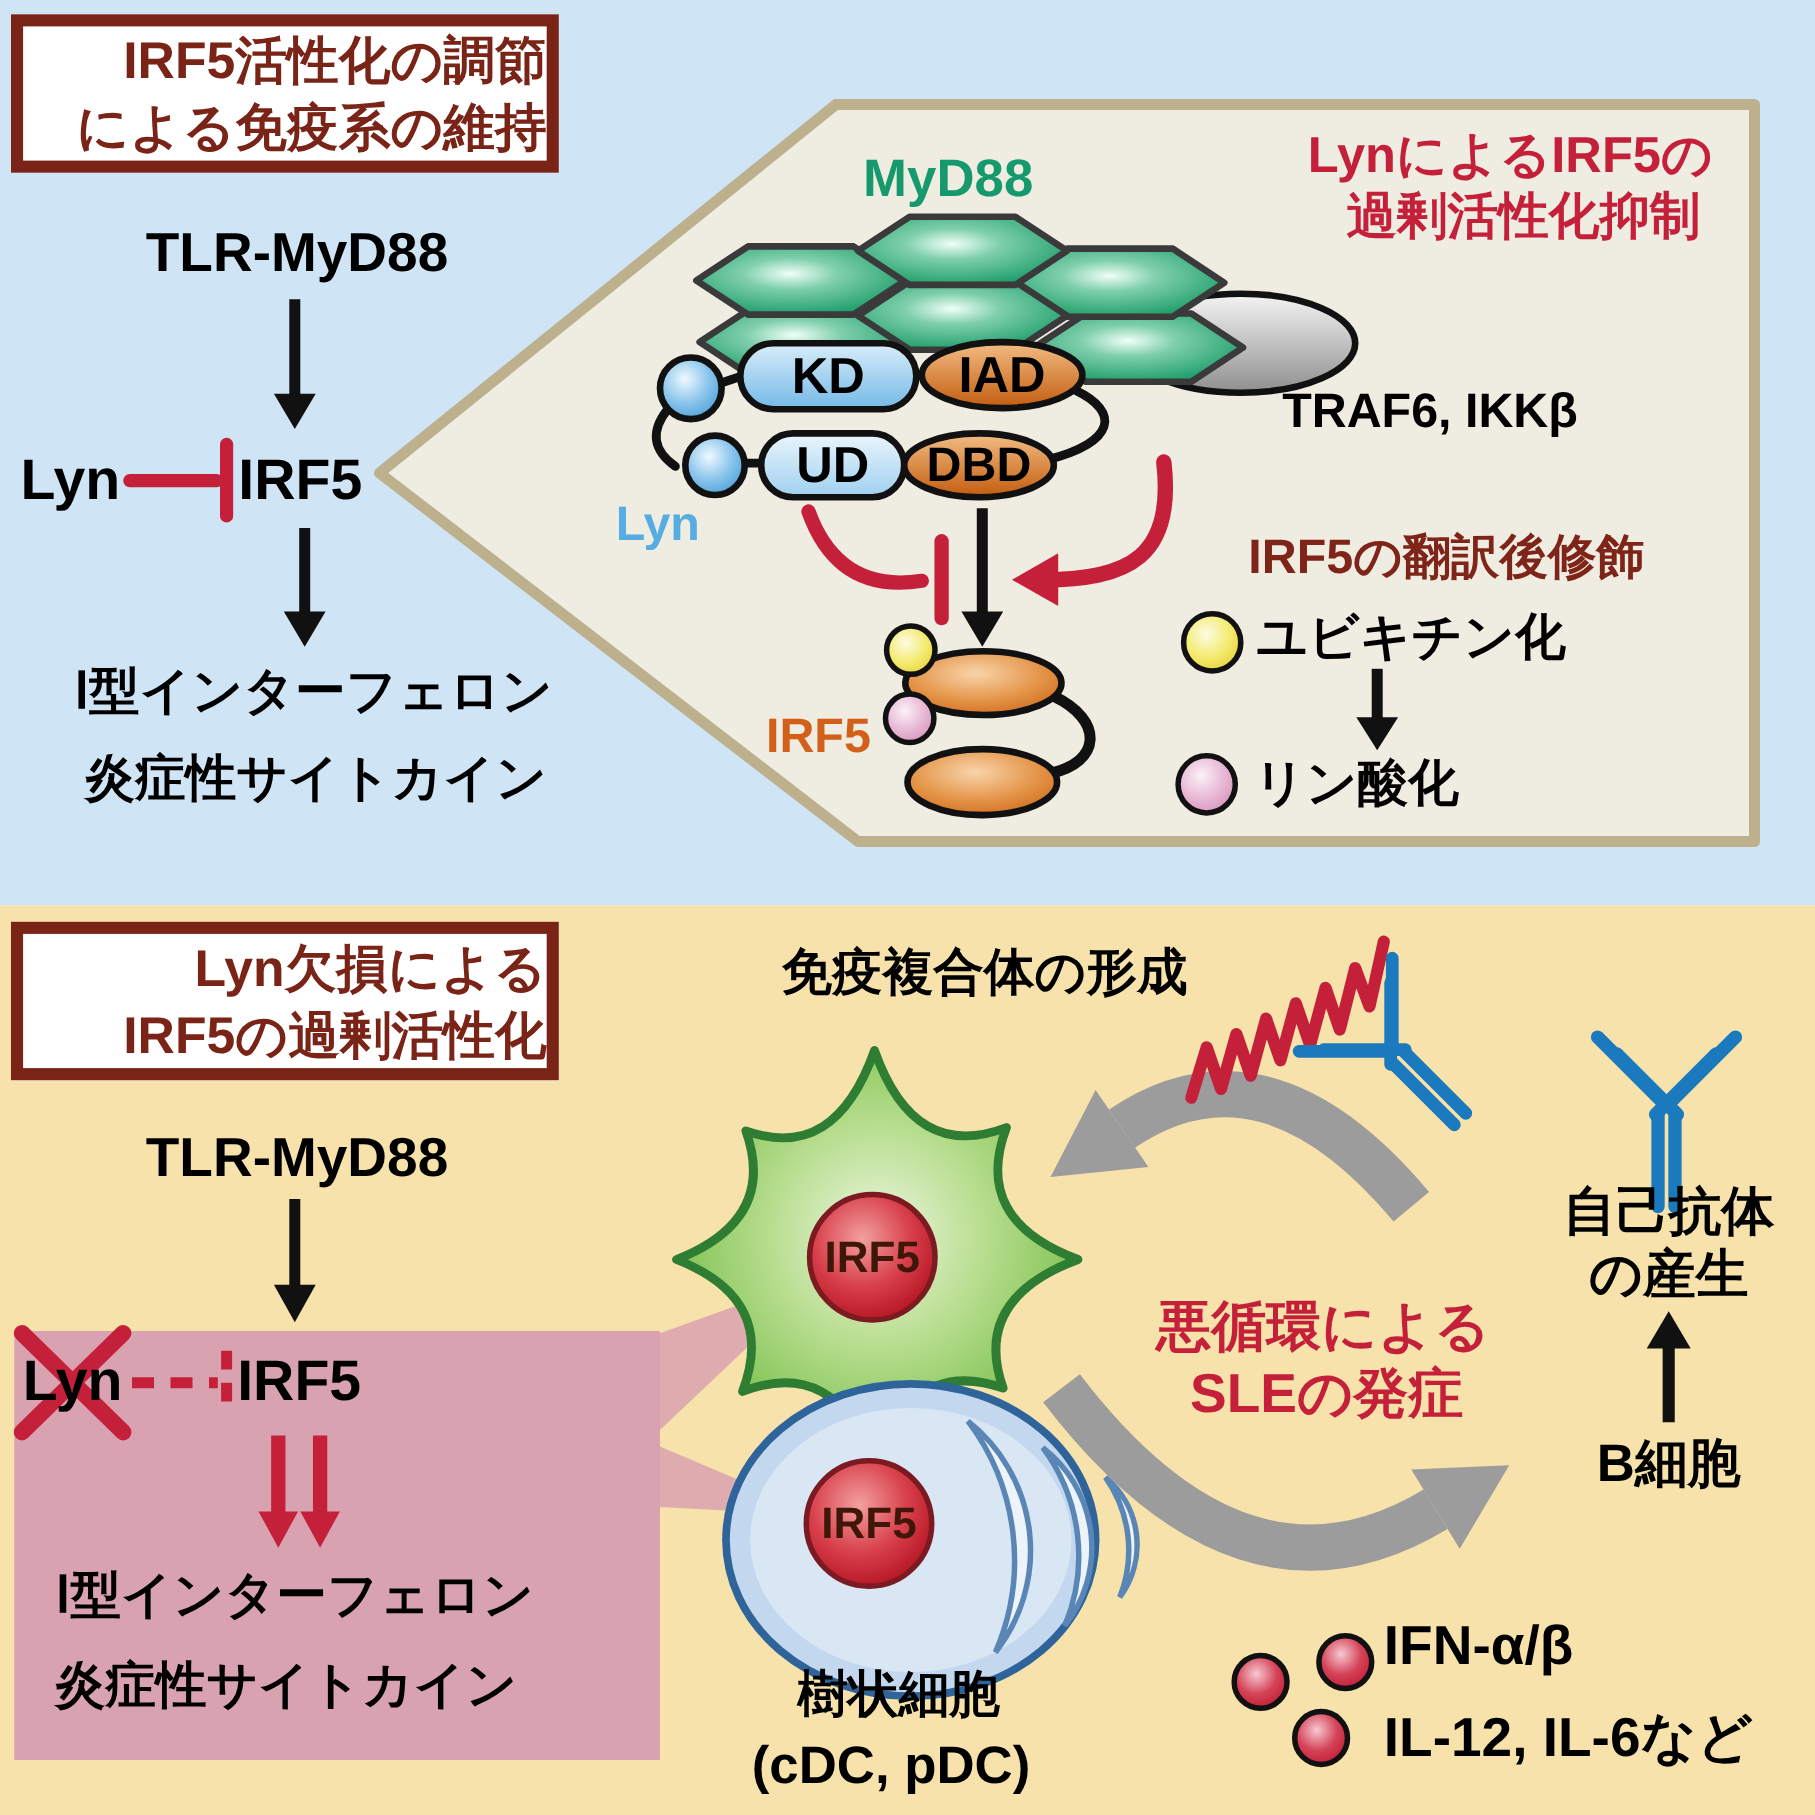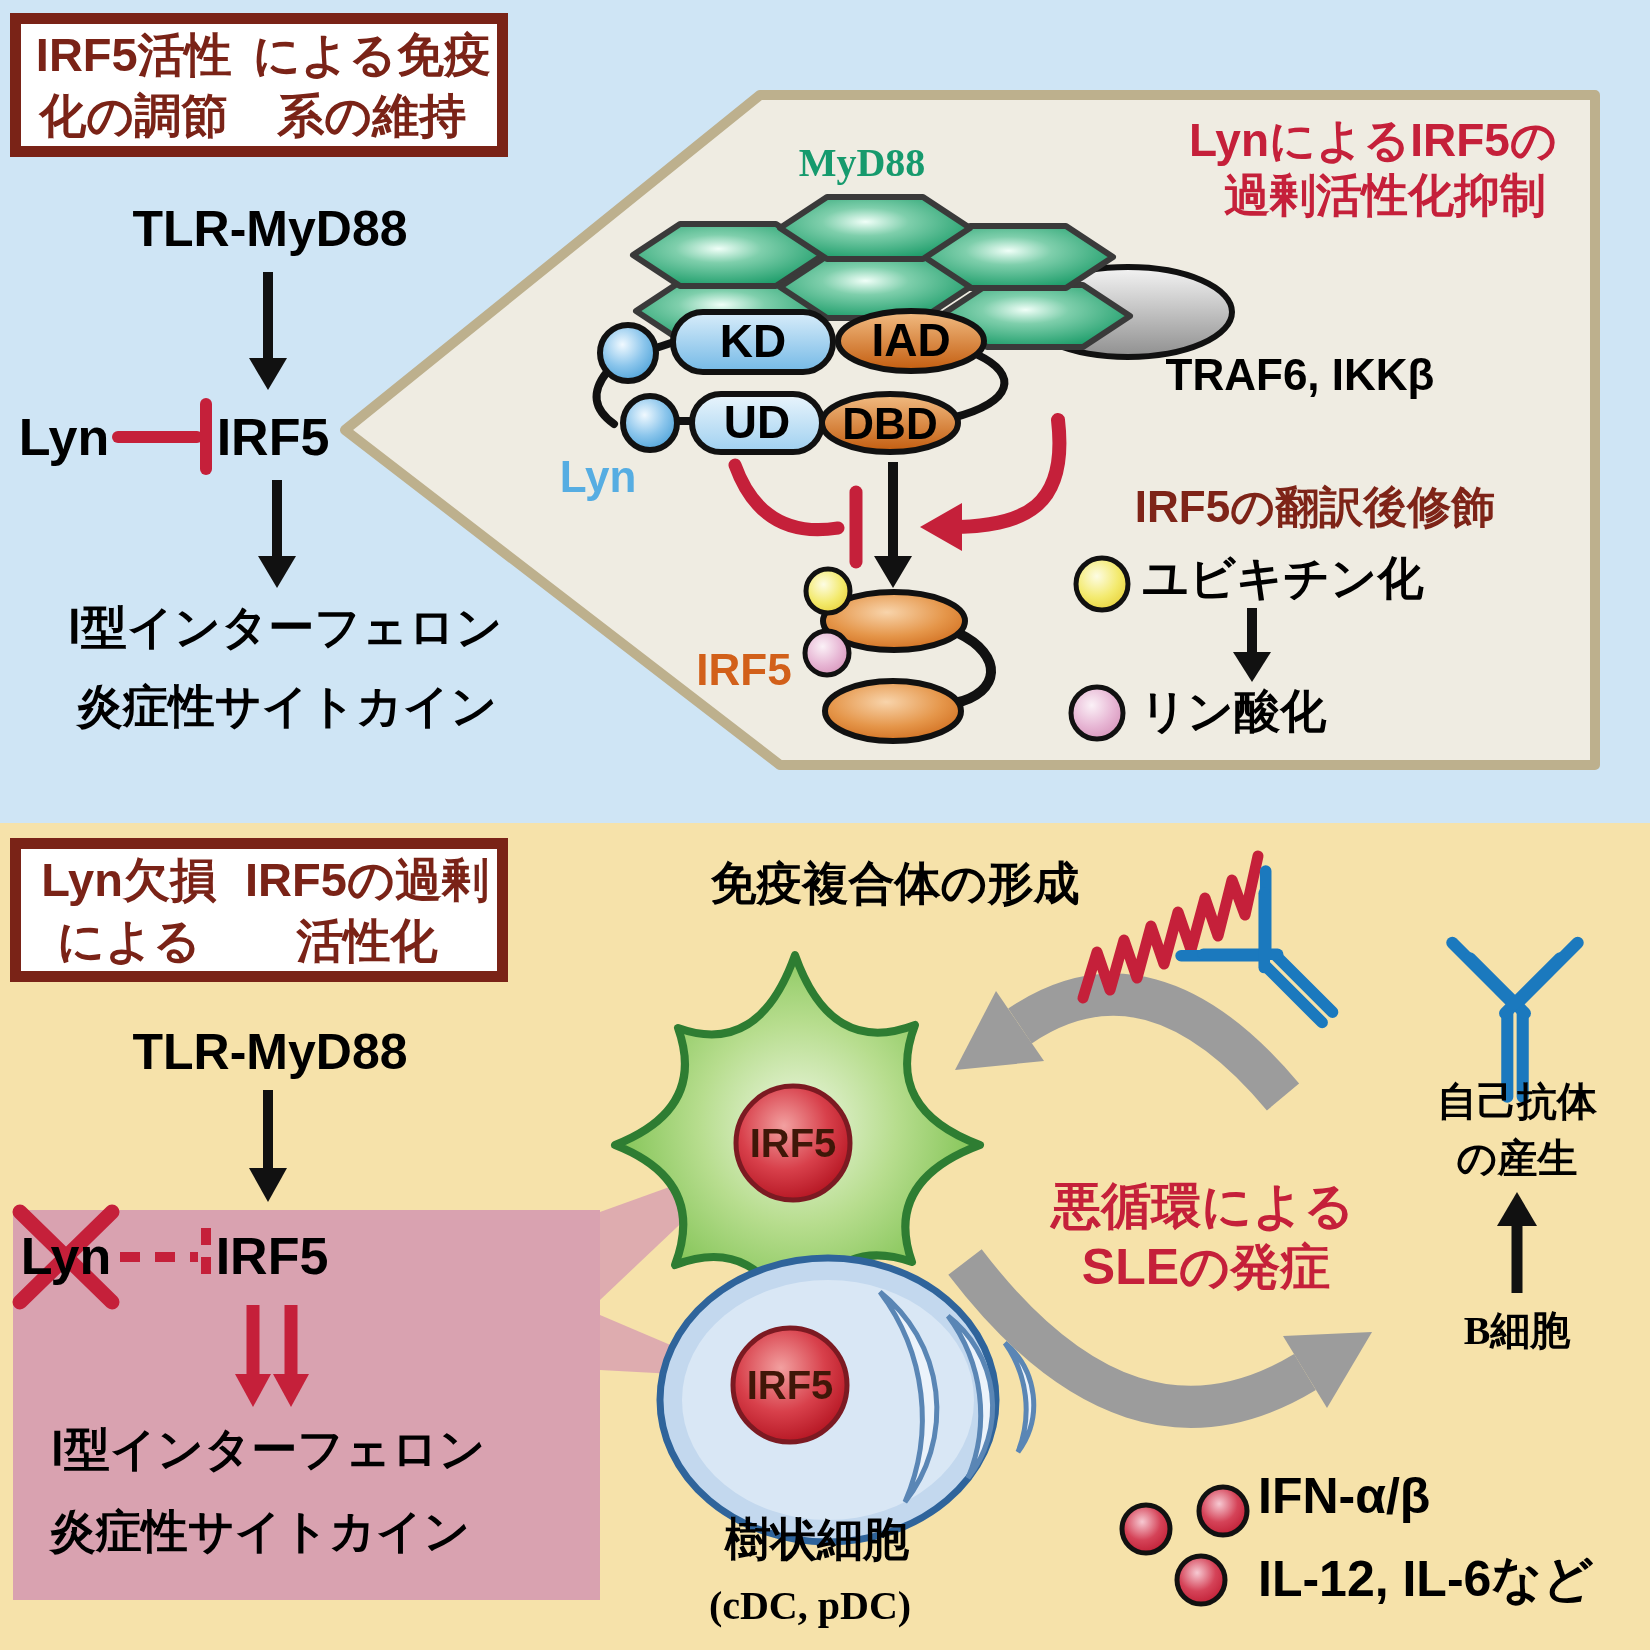--- a/index.html
+++ b/index.html
@@ -8,31 +8,31 @@
     font-family:"Liberation Sans",sans-serif;
   }
   .bg-top{position:absolute;left:0;top:0;width:1650px;height:823px;background:#cfe5f5;}
   .bg-bottom{position:absolute;left:0;top:823px;width:1650px;height:827px;background:#f6e2aa;}
   svg.art{position:absolute;left:0;top:0;}
   .lbl{position:absolute;transform:translate(-50%,-50%);white-space:nowrap;
        font-weight:700;color:#000000;line-height:1.2;}
   .lbl.anchor-left{transform:translateY(-50%);}
   .titlebox{
     position:absolute;background:#ffffff;border:11px solid #7a2317;
-    display:flex;flex-direction:row;align-items:center;justify-content:center;
+    display:flex;flex-direction:column;align-items:flex-end;justify-content:center;
     text-align:center;color:#7a2317;font-weight:700;font-size:47px;line-height:1.3;
   }
   .crimson{color:#c5203a;}
   .maroon{color:#7e2418;}
   .greentxt{color:#169a6d;}
   .bluetxt{color:#56ade2;}
   .orangetxt{color:#d2601a;}
   .darkball-txt{color:#3f1708;}
   .t46{font-size:46px;} .t50{font-size:50px;} .t52{font-size:52px;}
-  .t44{font-size:44px;} .t48{font-size:40px;font-family:Liberation Serif, serif;} .t40{font-size:40px;}
+  .t44{font-size:44px;} .t48{font-size:48px;} .t40{font-size:40px;}
 </style>
 </head>
 <body>
 
 <div class="stage">
   <div class="bg-top"></div>
   <div class="bg-bottom"></div>
 
   <svg class="art" width="1650" height="1650" viewBox="0 0 1650 1650">
     <defs>

